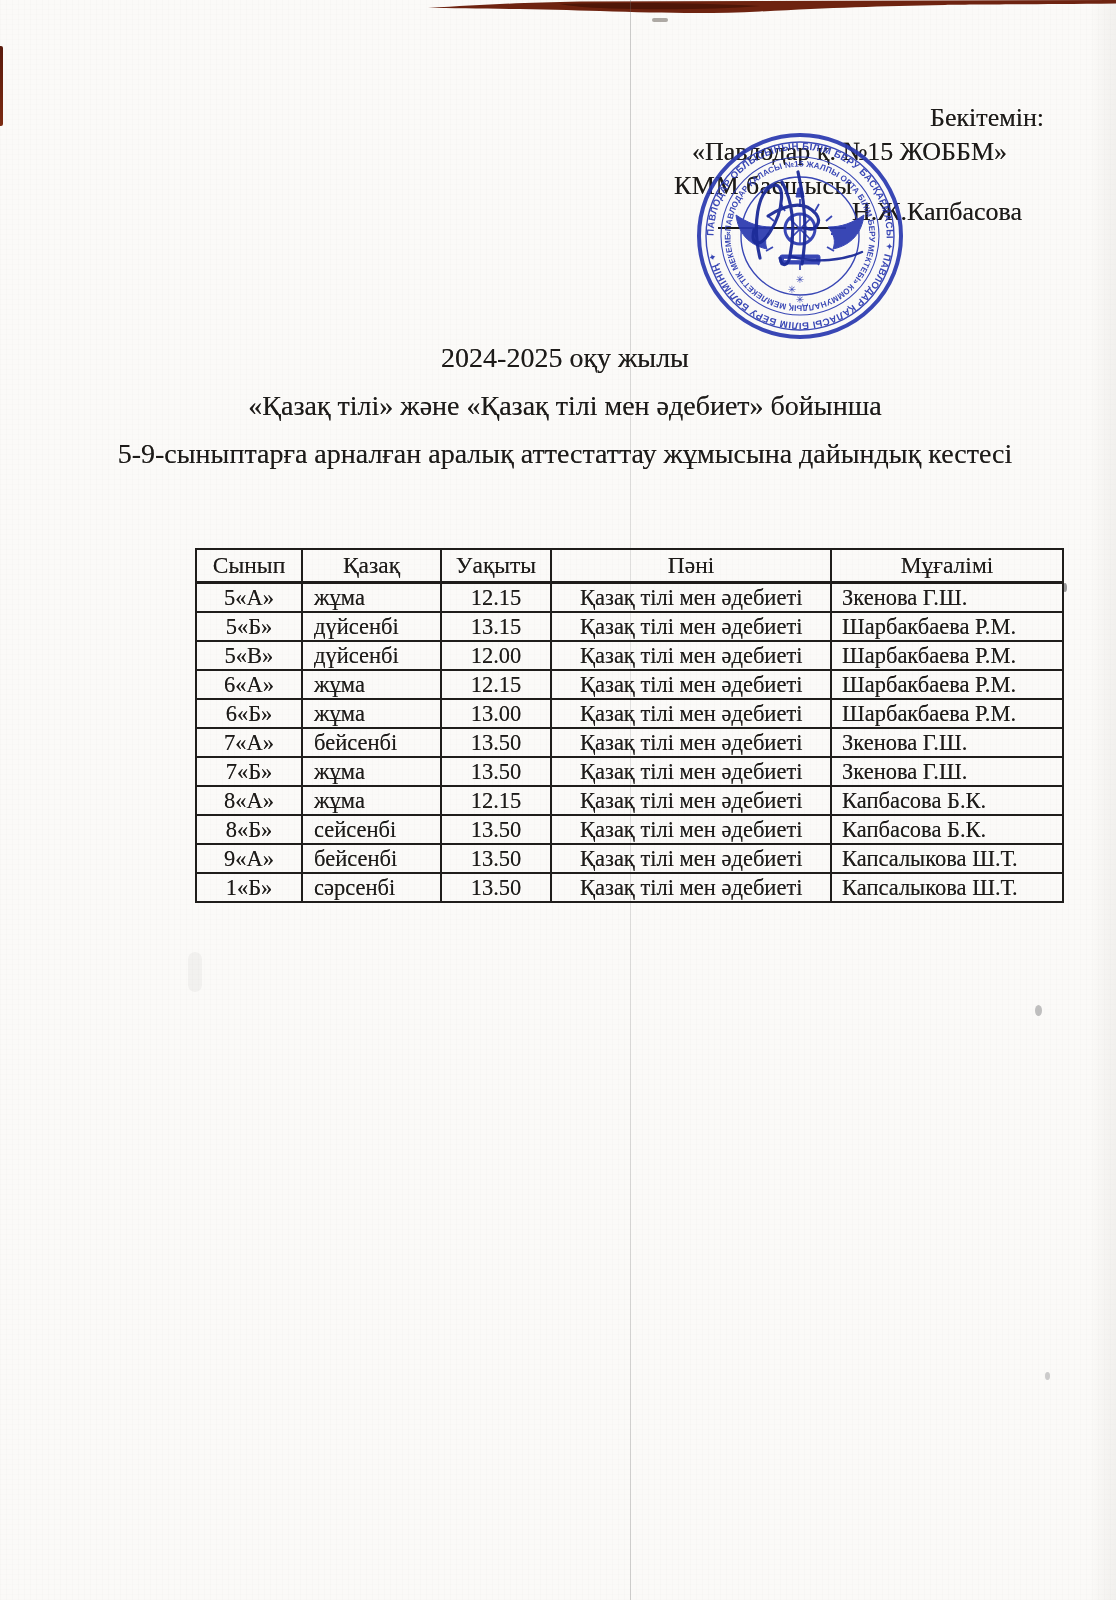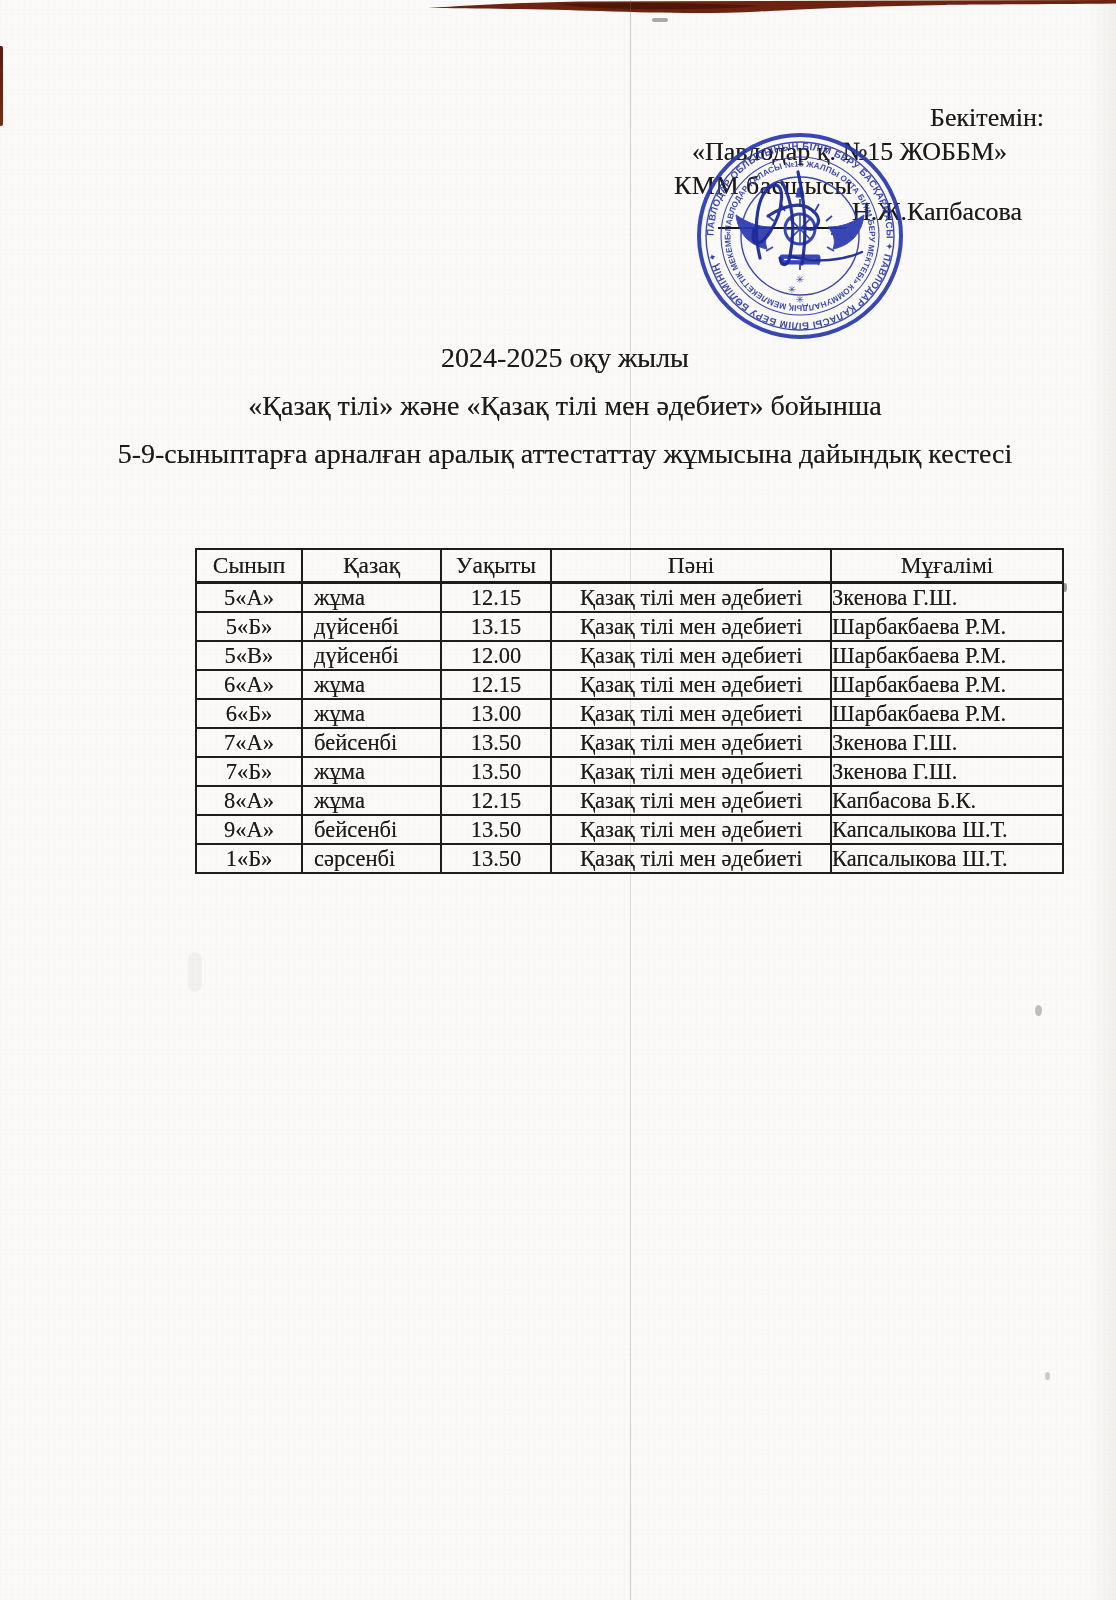--- a/index.html
+++ b/index.html
@@ -72,21 +72,21 @@
     text-shadow:0 0 .5px rgba(25,23,20,.6);
     overflow:hidden;white-space:nowrap;
     padding:0;
   }
   .schedule th{height:31px;font-size:23.5px;text-align:center;border-bottom-width:3px;}
   .schedule td{height:27px;}
   .schedule td:nth-child(1){text-align:center;}
   .schedule td:nth-child(2){padding-left:11px;text-align:left;}
   .schedule td:nth-child(3){text-align:center;}
   .schedule td:nth-child(4){padding-left:28px;text-align:left;}
-  .schedule td:nth-child(5){text-align:left;}
+  .schedule td:nth-child(5){padding-left:10px;text-align:left;}
 </style>
 </head>
 <body>
 
 <div class="page">
 
   <div class="scan-texture"></div>
   <div class="right-edge-shade"></div>
 
   <svg class="top-band" viewBox="0 0 1116 28" preserveAspectRatio="none">
@@ -223,20 +223,27 @@
       <td>Зкенова Г.Ш.</td>
     </tr>
         <tr>
       <td>8«А»</td>
       <td>жұма</td>
       <td>12.15</td>
       <td>Қазақ тілі мен әдебиеті</td>
       <td>Капбасова Б.К.</td>
     </tr>
         <tr>
+      <td>8«Б»</td>
+      <td>сейсенбі</td>
+      <td>13.50</td>
+      <td>Қазақ тілі мен әдебиеті</td>
+      <td>Капбасова Б.К.</td>
+    </tr>
+        <tr>
       <td>9«А»</td>
       <td>бейсенбі</td>
       <td>13.50</td>
       <td>Қазақ тілі мен әдебиеті</td>
       <td>Капсалыкова Ш.Т.</td>
     </tr>
         <tr>
       <td>1«Б»</td>
       <td>сәрсенбі</td>
       <td>13.50</td>

